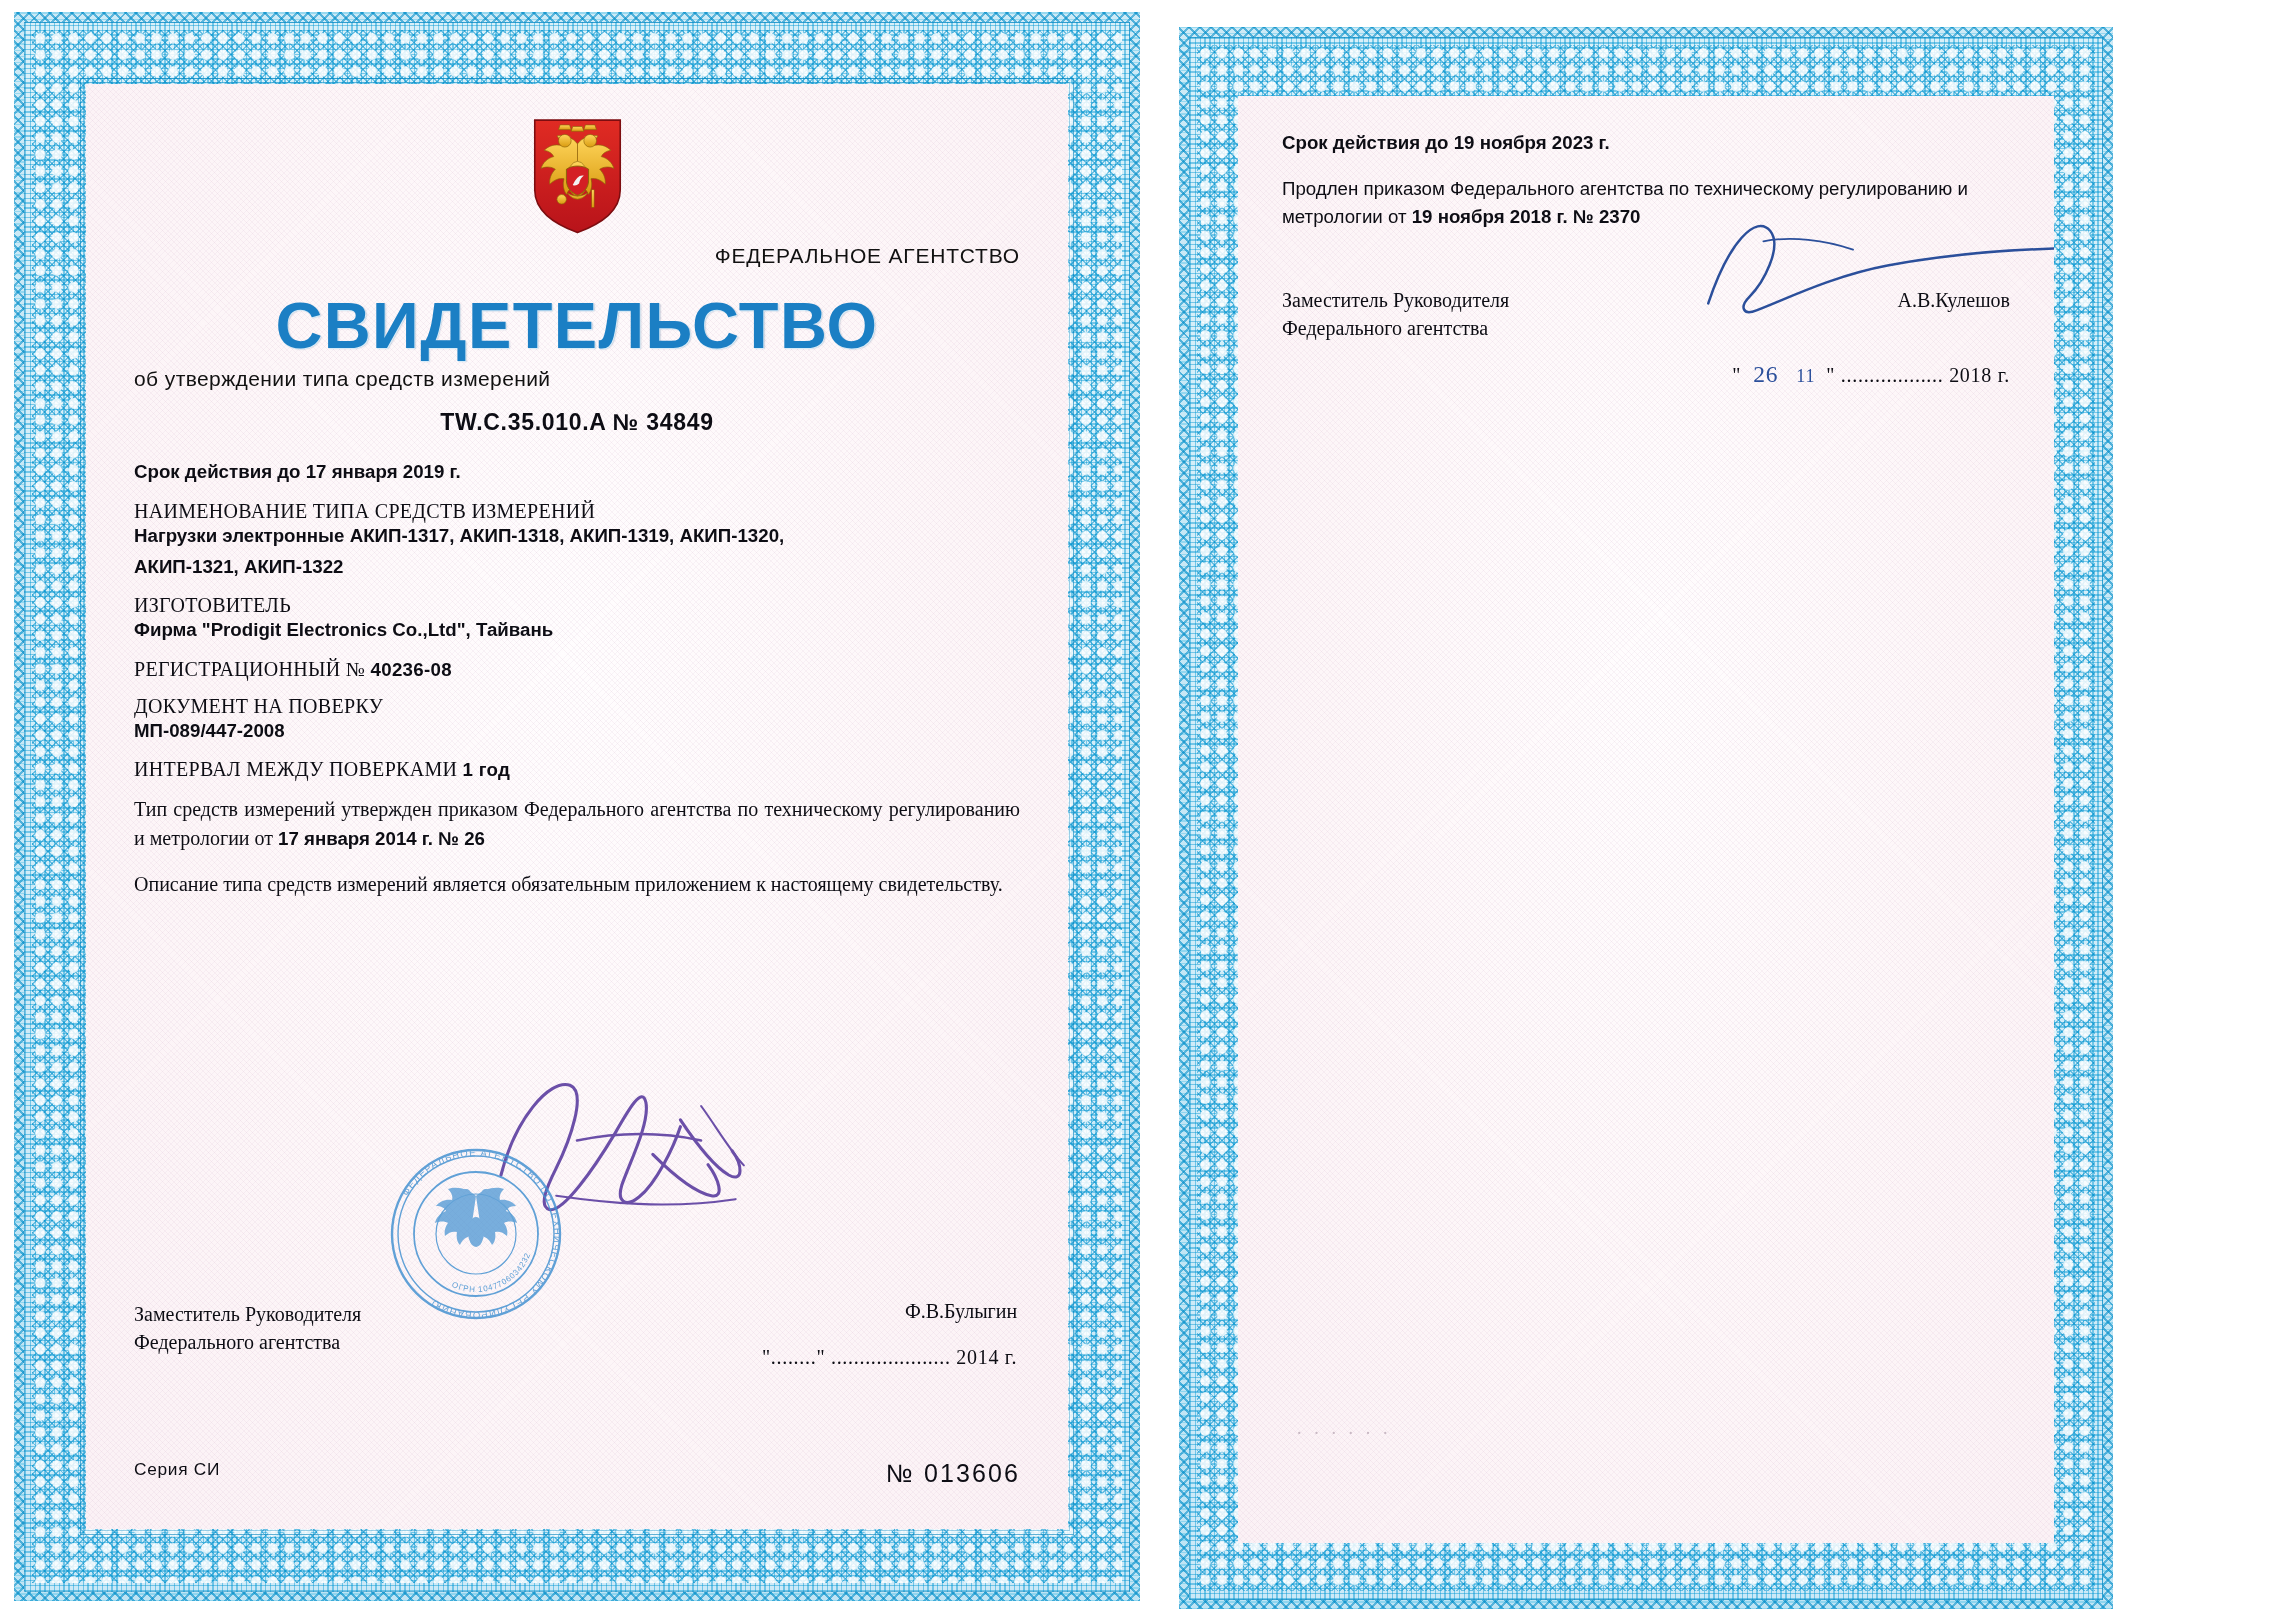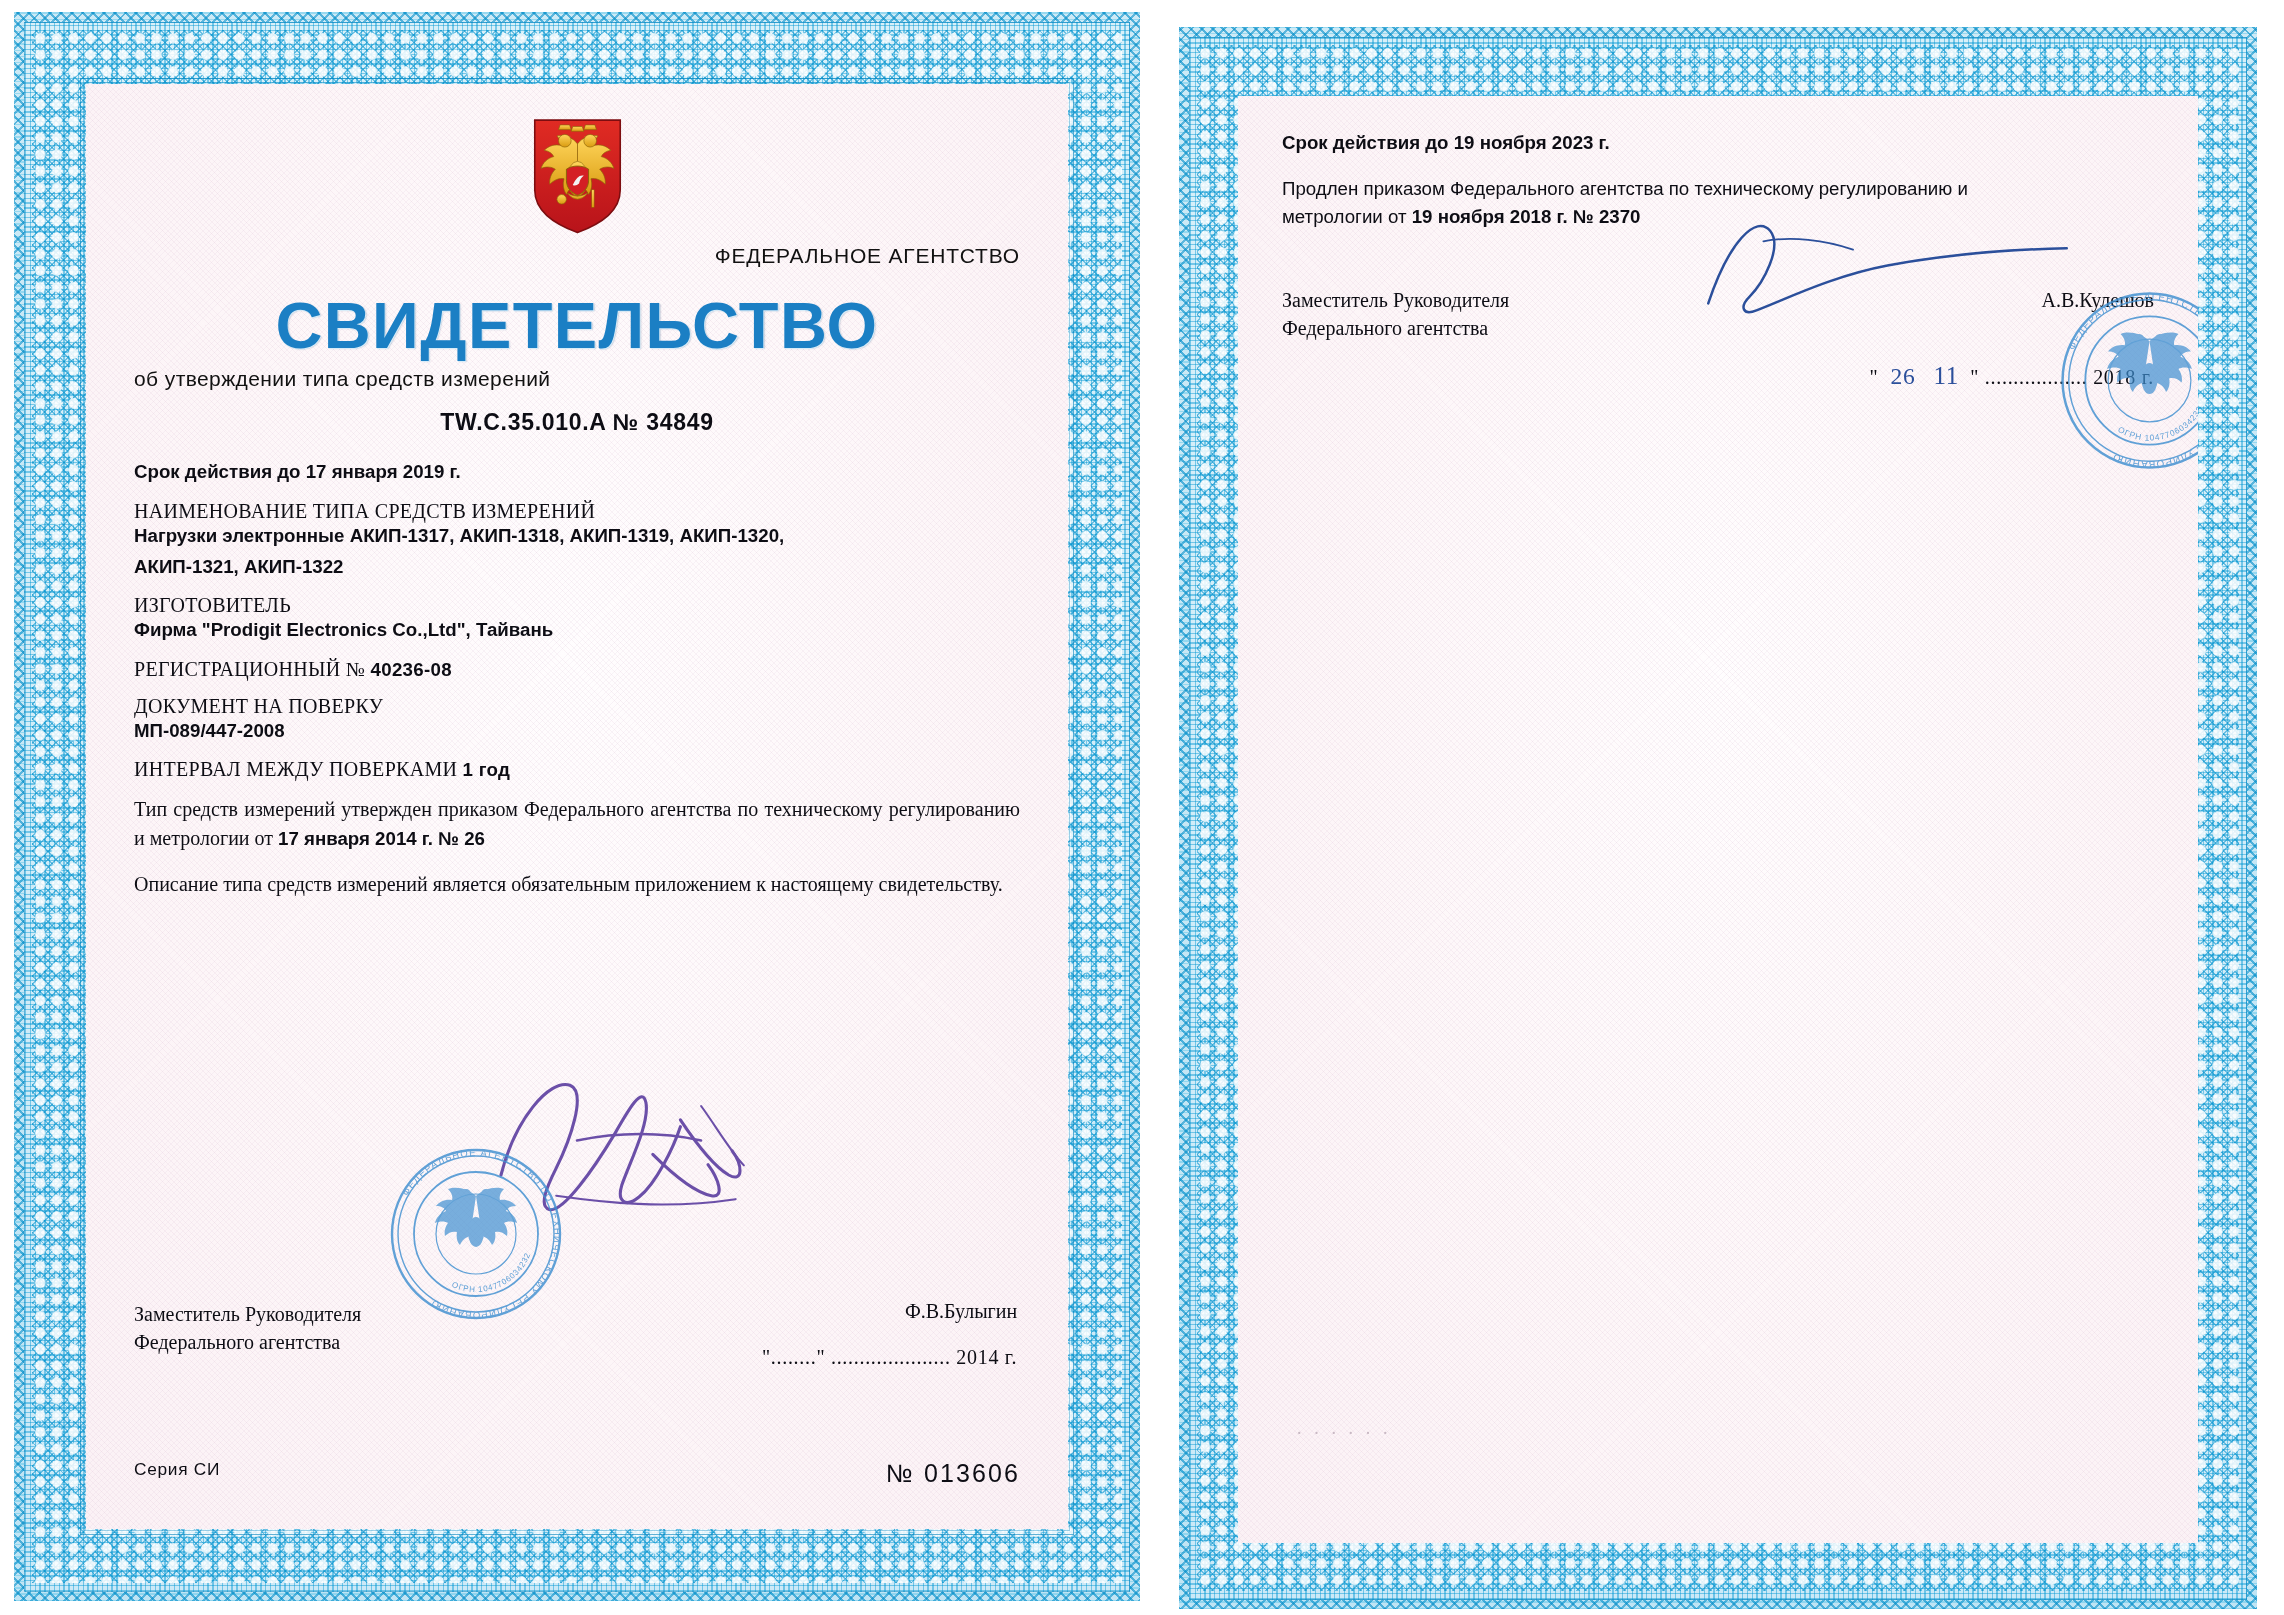--- a/index.html
+++ b/index.html
@@ -31,21 +31,21 @@
   .page {
     position: relative;
     box-sizing: border-box;
     background: #ffffff;
   }
   .page.left {
     width: 1126px;
     height: 1589px;
   }
   .page.right {
-    width: 1078px;
+    width: 934px;
     height: 1582px;
     margin-top: 15px;
   }
 
   
   .border-outer {
     position: absolute;
     inset: 0;
     background:
       repeating-linear-gradient(45deg,
@@ -464,21 +464,21 @@
           <span>метрологии от </span><b>19 ноября 2018 г. № 2370</b>
         </p>
 
         <div class="rsign">
           <div>Заместитель Руководителя</div>
           <div>Федерального агентства</div>
           <div class="rsign-name">А.В.Кулешов</div>
           <div class="rdate">
             <span style="letter-spacing:0;">"</span>
             <span style="font-family:'Liberation Serif',serif; color:#2b4f9b; font-size:23.5px; padding:0 7px;">26</span>
-            <span style="font-family:'Liberation Serif',serif; color:#2b4f9b; font-size:25px; padding:0 5.5px;">11</span>
+            <span style="font-family:'Liberation Serif',serif; color:#2b4f9b; font-size:18px; padding:0 5.5px;">11</span>
             <span>" .................. 2018 г.</span>
           </div>
         </div>
       </div>
 
       <svg class="scribble" style="left:442px; top:104px; width:415px; height:131px;" viewBox="0 0 600 190">
         <g fill="none" stroke="#2b4f9b" stroke-width="3.6" stroke-linecap="round">
           <path d="M40 150 C70 60 110 20 130 45 C148 68 120 120 100 140 C85 155 90 168 110 160
                    C150 145 220 110 300 95 C380 80 470 72 560 70"></path>
           <path d="M120 60 C160 52 210 58 250 72" stroke-width="2.6"></path>

